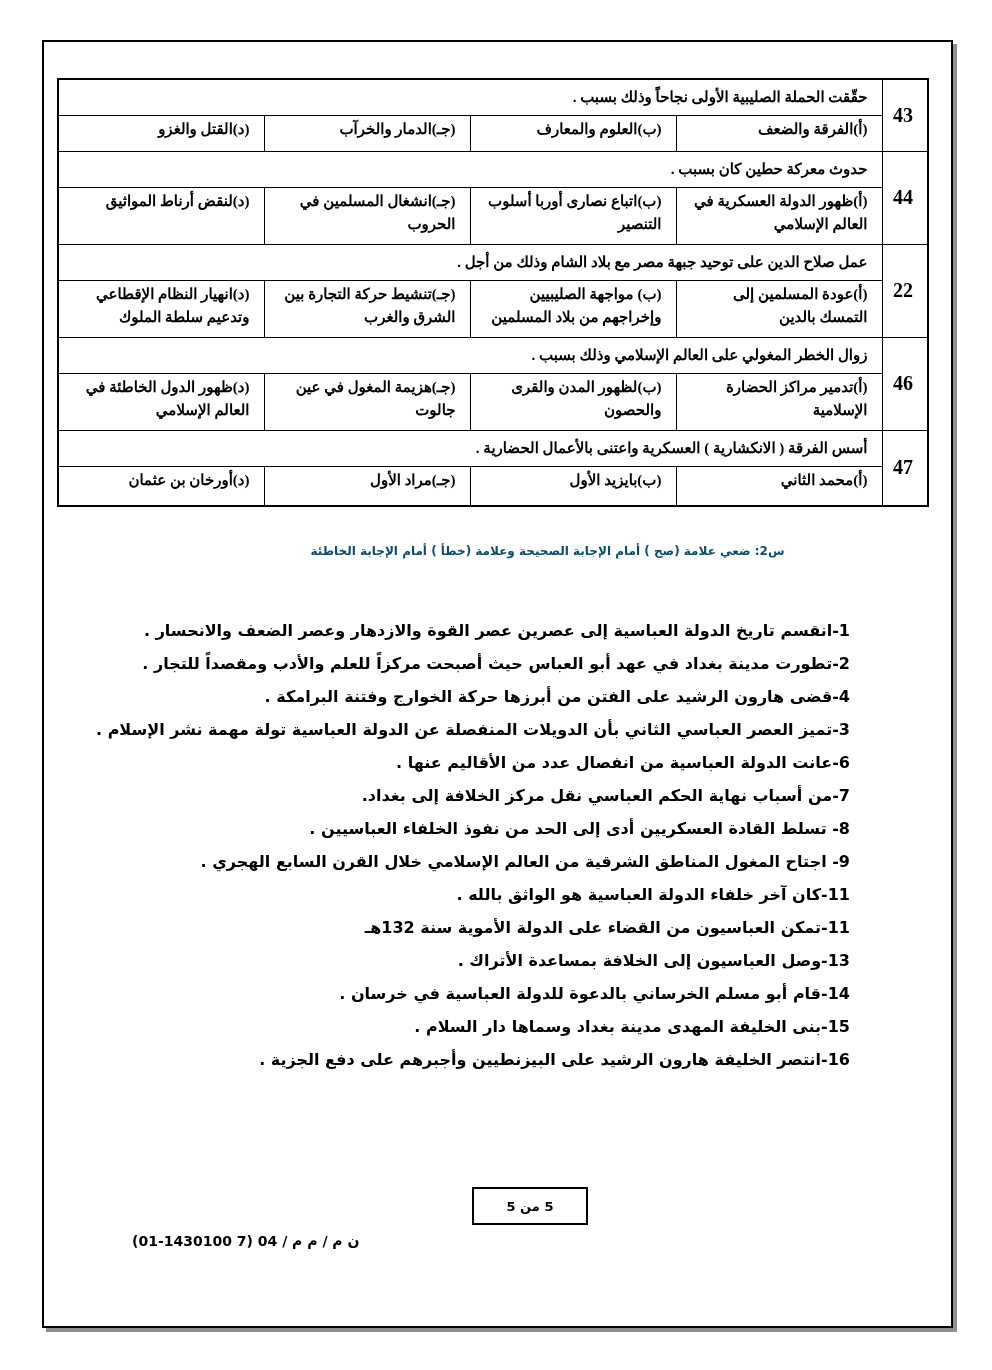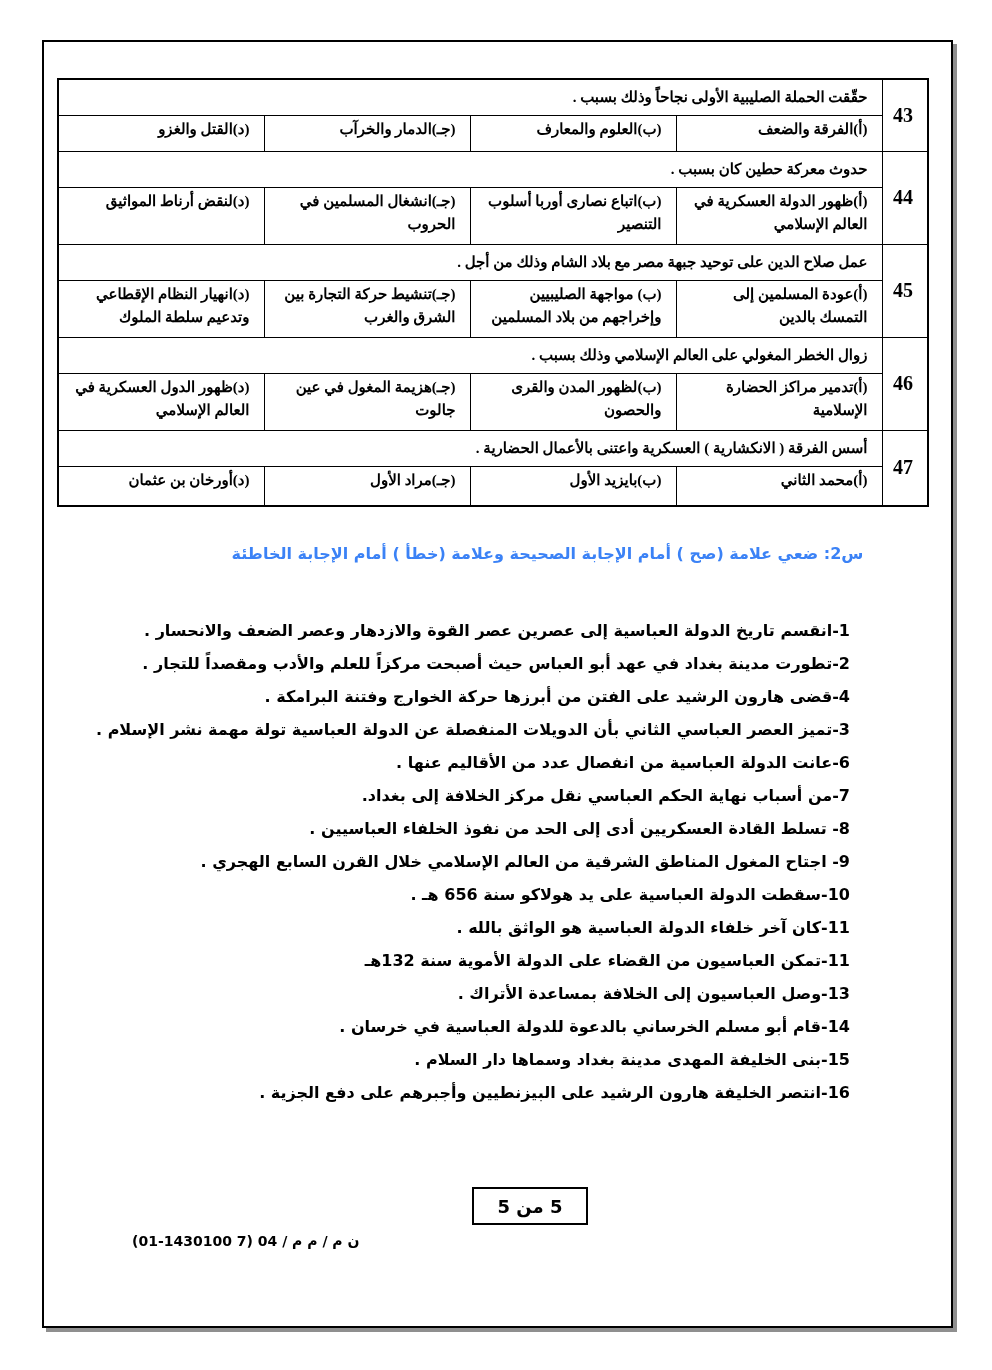--- a/index.html
+++ b/index.html
@@ -22,34 +22,34 @@
   td.num{text-align:center;font-size:20px;vertical-align:middle;}
   td.qtext{text-align:right;vertical-align:middle;padding-right:6px;}
   td.opt{vertical-align:top;padding-top:5px;line-height:1.55;}
   tr.rq{height:36px;}
   tr.ro1{height:36px;}
   tr.ro2{height:57px;}
   tr.ro3{height:40px;}
   
   .s2-heading{
     position:absolute;top:502px;left:100px;right:0;text-align:center;
-    color:#3b82f6;font-weight:bold;font-size:16px;direction:rtl;
+    color:#0c4a6e;font-weight:bold;font-size:12px;direction:rtl;
   }
   
   .tf-list{
     position:absolute;top:572px;right:101px;direction:rtl;text-align:right;
     font-weight:bold;font-size:16px;
   }
   .tf-item{height:33px;line-height:33px;white-space:nowrap;}
   
   .page-num-box{
     position:absolute;left:428px;top:1145px;width:116px;height:38px;
     border:2px solid #000;box-sizing:border-box;
     display:flex;align-items:center;justify-content:center;
-    font-weight:bold;font-size:18px;direction:rtl;
+    font-weight:bold;font-size:13px;direction:rtl;
   }
   .footer-code{
     position:absolute;left:88px;top:1153px;
     font-weight:bold;font-size:14px;direction:rtl;white-space:nowrap;margin-top:38px;
   }
 </style>
 </head>
 <body>
 
 <div class="page-frame">
@@ -80,39 +80,39 @@
         <td class="qtext" colspan="4">حدوث معركة حطين كان بسبب .</td>
       </tr>
       <tr class="ro2">
         <td class="opt">(أ)ظهور الدولة العسكرية في العالم الإسلامي</td>
         <td class="opt">(ب)اتباع نصارى أوربا أسلوب التنصير</td>
         <td class="opt">(جـ)انشغال المسلمين في الحروب</td>
         <td class="opt">(د)لنقض أرناط المواثيق</td>
       </tr>
 
       <tr class="rq">
-        <td class="num" rowspan="2">45</td>
+        <td class="num" rowspan="2">22</td>
         <td class="qtext" colspan="4">عمل صلاح الدين على توحيد جبهة مصر مع بلاد الشام وذلك من أجل .</td>
       </tr>
       <tr class="ro2">
         <td class="opt">(أ)عودة المسلمين إلى التمسك بالدين</td>
         <td class="opt">(ب) مواجهة الصليبيين وإخراجهم من بلاد المسلمين</td>
         <td class="opt">(جـ)تنشيط حركة التجارة بين الشرق والغرب</td>
         <td class="opt">(د)انهيار النظام الإقطاعي وتدعيم سلطة الملوك</td>
       </tr>
 
       <tr class="rq">
         <td class="num" rowspan="2">46</td>
         <td class="qtext" colspan="4">زوال الخطر المغولي على العالم الإسلامي وذلك  بسبب .</td>
       </tr>
       <tr class="ro2">
         <td class="opt">(أ)تدمير مراكز الحضارة الإسلامية</td>
         <td class="opt">(ب)لظهور المدن والقرى والحصون</td>
         <td class="opt">(جـ)هزيمة المغول في عين جالوت</td>
-        <td class="opt">(د)ظهور الدول العسكرية في العالم الإسلامي</td>
+        <td class="opt">(د)ظهور الدول الخاطئة في العالم الإسلامي</td>
       </tr>
 
       <tr class="rq">
         <td class="num" rowspan="2">47</td>
         <td class="qtext" colspan="4">أسس الفرقة ( الانكشارية ) العسكرية واعتنى بالأعمال الحضارية .</td>
       </tr>
       <tr class="ro3">
         <td class="opt">(أ)محمد الثاني</td>
         <td class="opt">(ب)بايزيد الأول</td>
         <td class="opt">(جـ)مراد الأول</td>
@@ -125,21 +125,20 @@
 
   <div class="tf-list">
     <div class="tf-item">1-انقسم تاريخ الدولة العباسية إلى عصرين عصر القوة والازدهار وعصر الضعف والانحسار  .</div>
     <div class="tf-item">2-تطورت مدينة بغداد في عهد أبو العباس حيث أصبحت مركزاً للعلم والأدب ومقصداً للتجار .</div>
     <div class="tf-item">4-قضى هارون الرشيد على الفتن من أبرزها حركة الخوارج وفتنة البرامكة .</div>
     <div class="tf-item">3-تميز العصر العباسي الثاني بأن الدويلات المنفصلة عن الدولة العباسية تولة مهمة نشر الإسلام .</div>
     <div class="tf-item">6-عانت الدولة العباسية من انفصال عدد من الأقاليم عنها .</div>
     <div class="tf-item">7-من أسباب نهاية الحكم العباسي نقل مركز الخلافة إلى بغداد.</div>
     <div class="tf-item">8- تسلط القادة العسكريين أدى إلى الحد من نفوذ الخلفاء العباسيين .</div>
     <div class="tf-item">9- اجتاح المغول المناطق الشرقية من العالم الإسلامي  خلال القرن السابع الهجري .</div>
-    <div class="tf-item">10-سقطت الدولة العباسية على يد هولاكو سنة 656 هـ  .</div>
     <div class="tf-item">11-كان آخر خلفاء الدولة العباسية هو الواثق بالله .</div>
     <div class="tf-item">11-تمكن العباسيون من القضاء على الدولة الأموية سنة 132هـ</div>
     <div class="tf-item">13-وصل العباسيون إلى الخلافة بمساعدة الأتراك .</div>
     <div class="tf-item">14-قام أبو مسلم الخرساني بالدعوة للدولة العباسية في خرسان .</div>
     <div class="tf-item">15-بنى الخليفة المهدى مدينة بغداد وسماها دار السلام .</div>
     <div class="tf-item">16-انتصر الخليفة هارون الرشيد على البيزنطيين وأجبرهم على دفع الجزية .</div>
   </div>
 
   <div class="page-num-box">
     <span>5 من 5</span>

